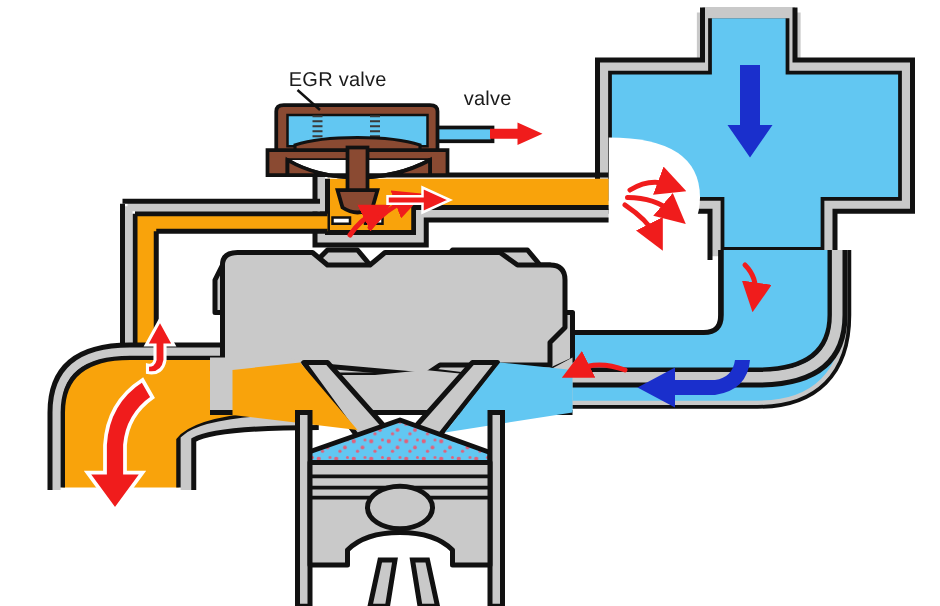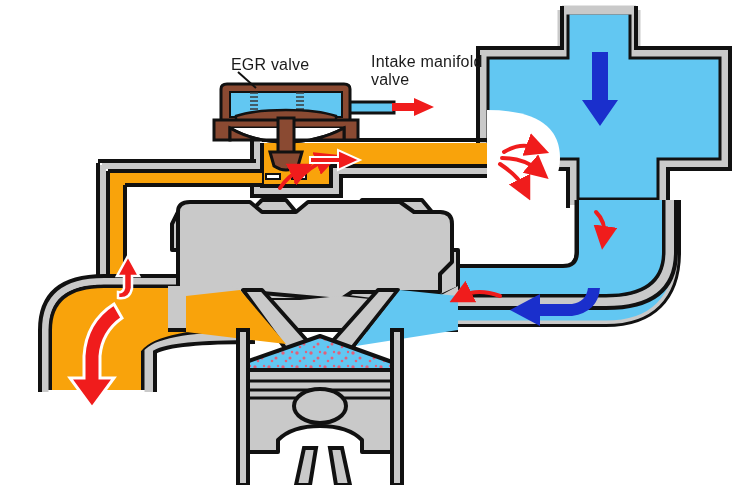--- a/index.html
+++ b/index.html
@@ -273,15 +273,15 @@
     </g>
 
     <g>
       <line x1="238" y1="72" x2="256" y2="88" stroke="#111111" stroke-width="2"></line>
     </g>
 
   </svg>
 
   <div class="lbl" id="label-egr-valve">EGR valve</div>
 
-  <div class="lbl" id="label-intake-vacuum"><span>Intake manifold</span><br><span>valve</span></div>
+  <div class="lbl" id="label-intake-vacuum"><br><span>valve</span></div>
 
 </div>
 
 </body></html>

